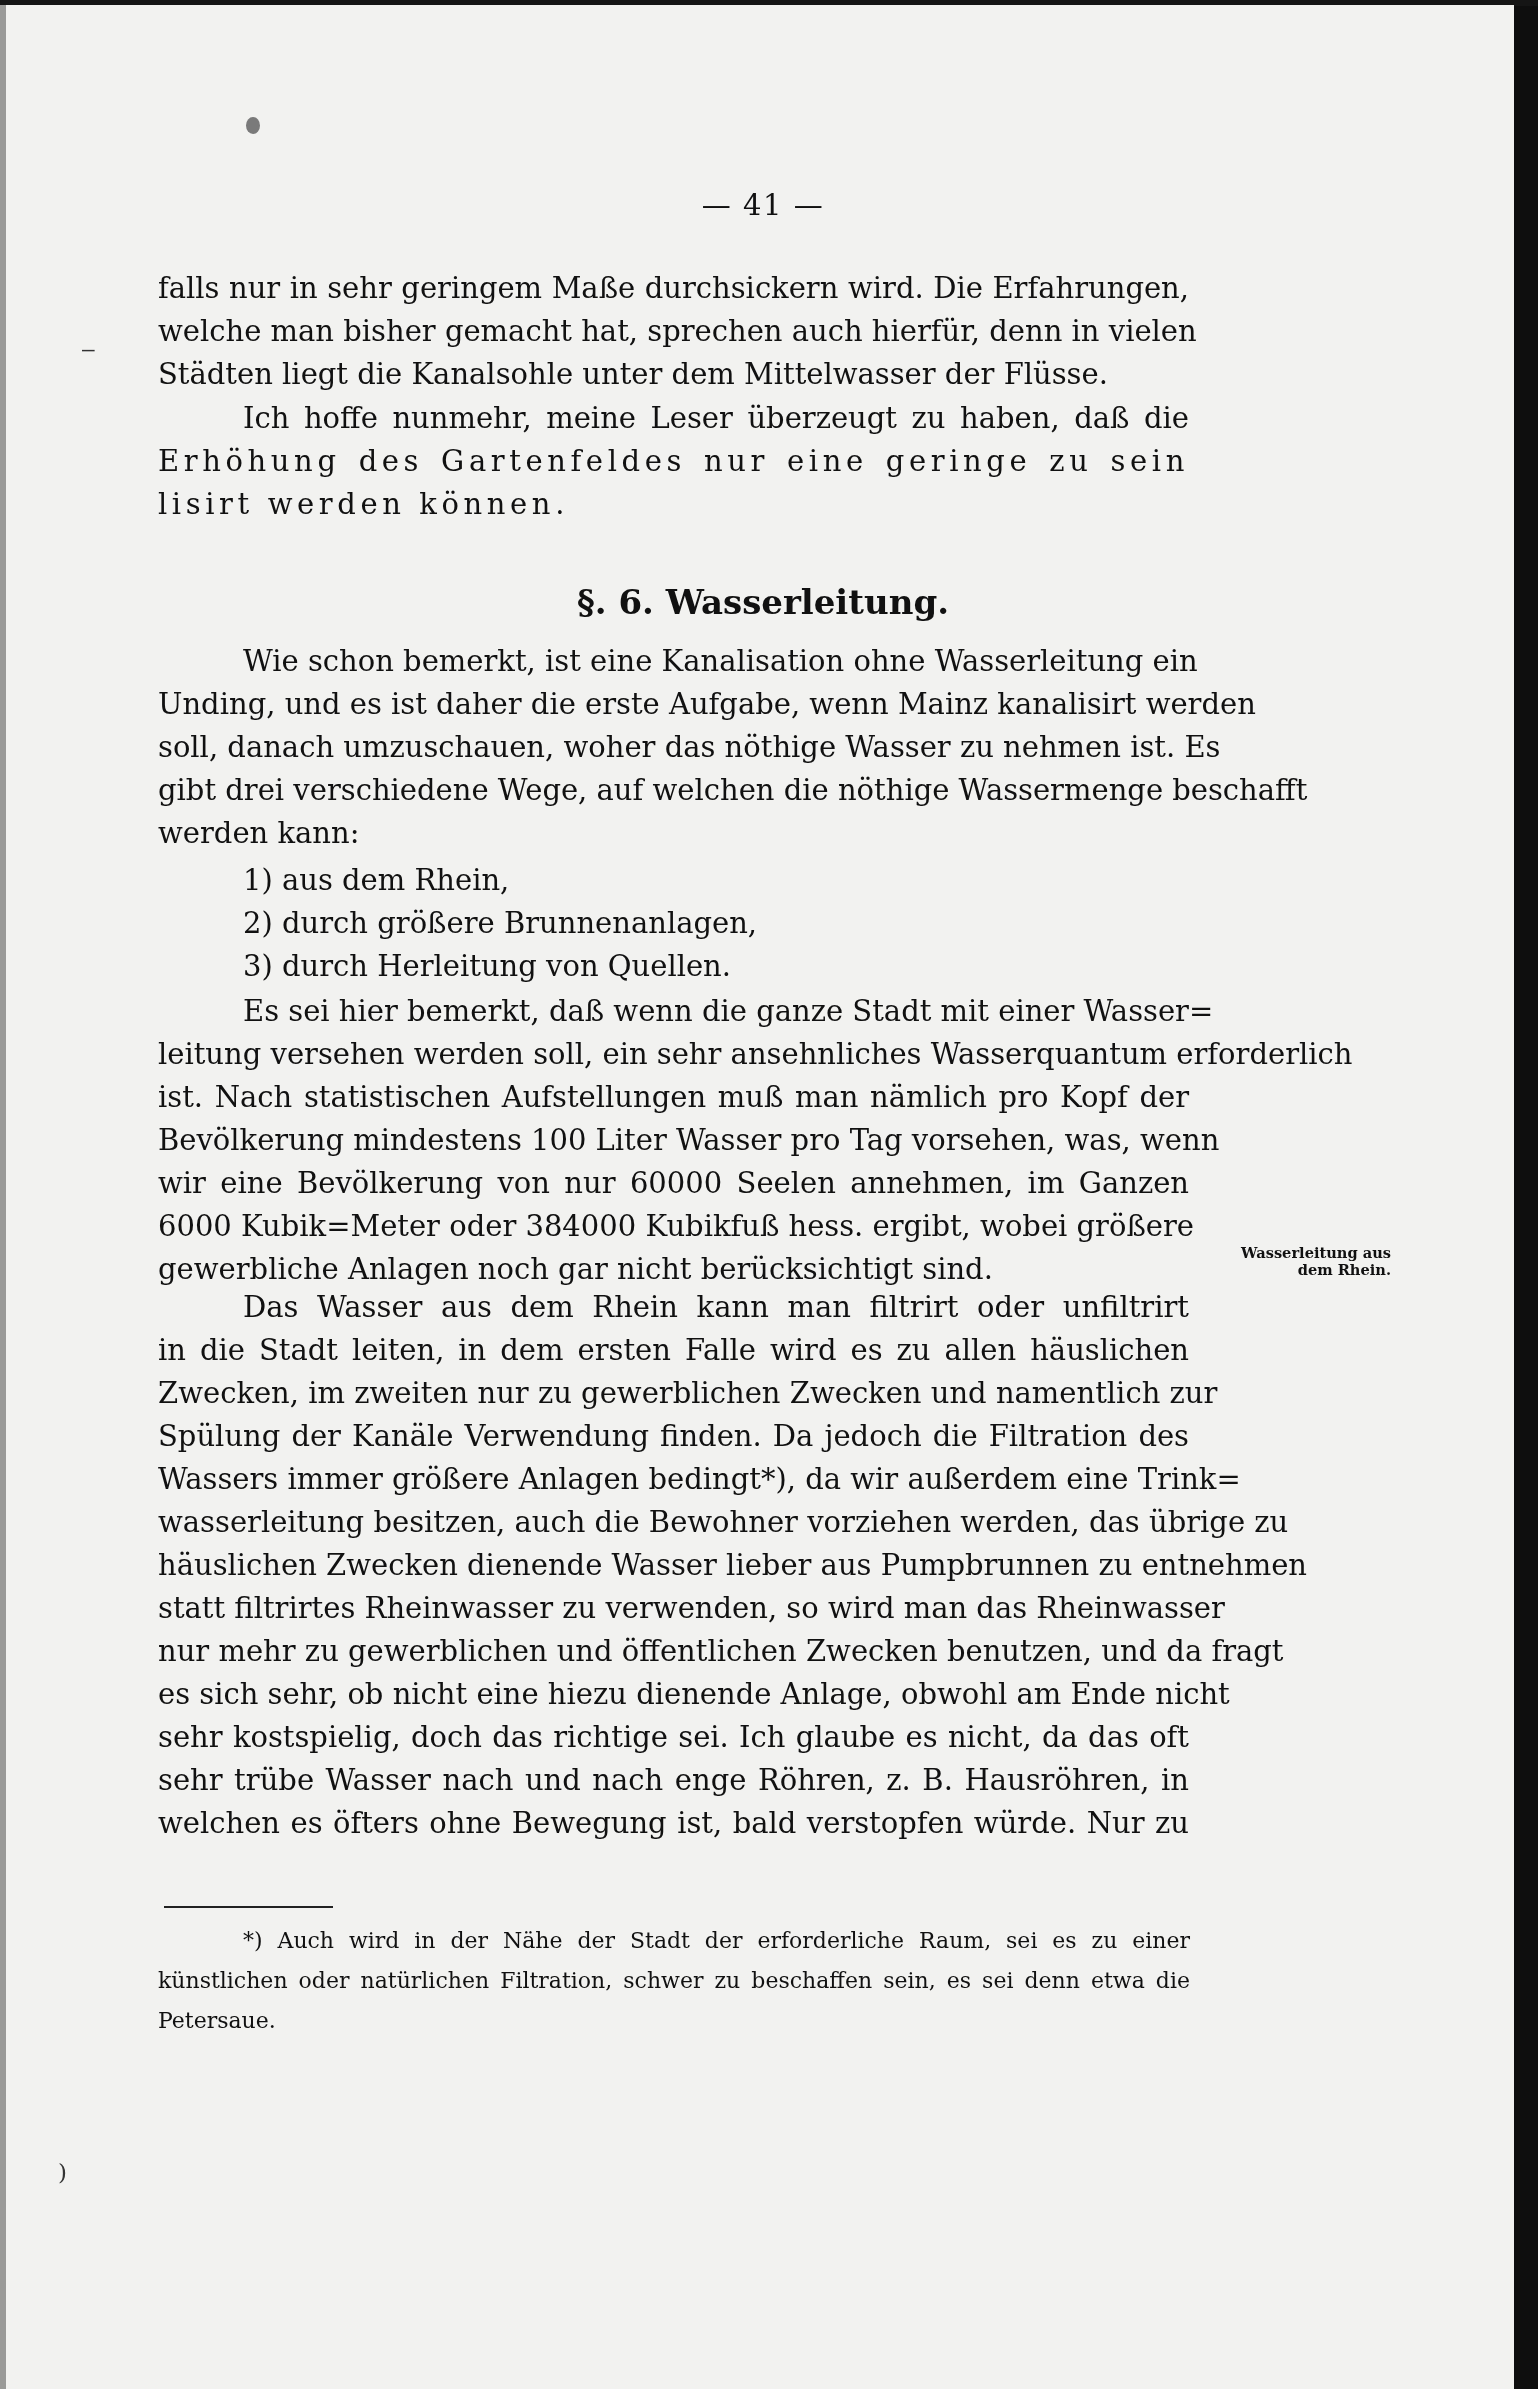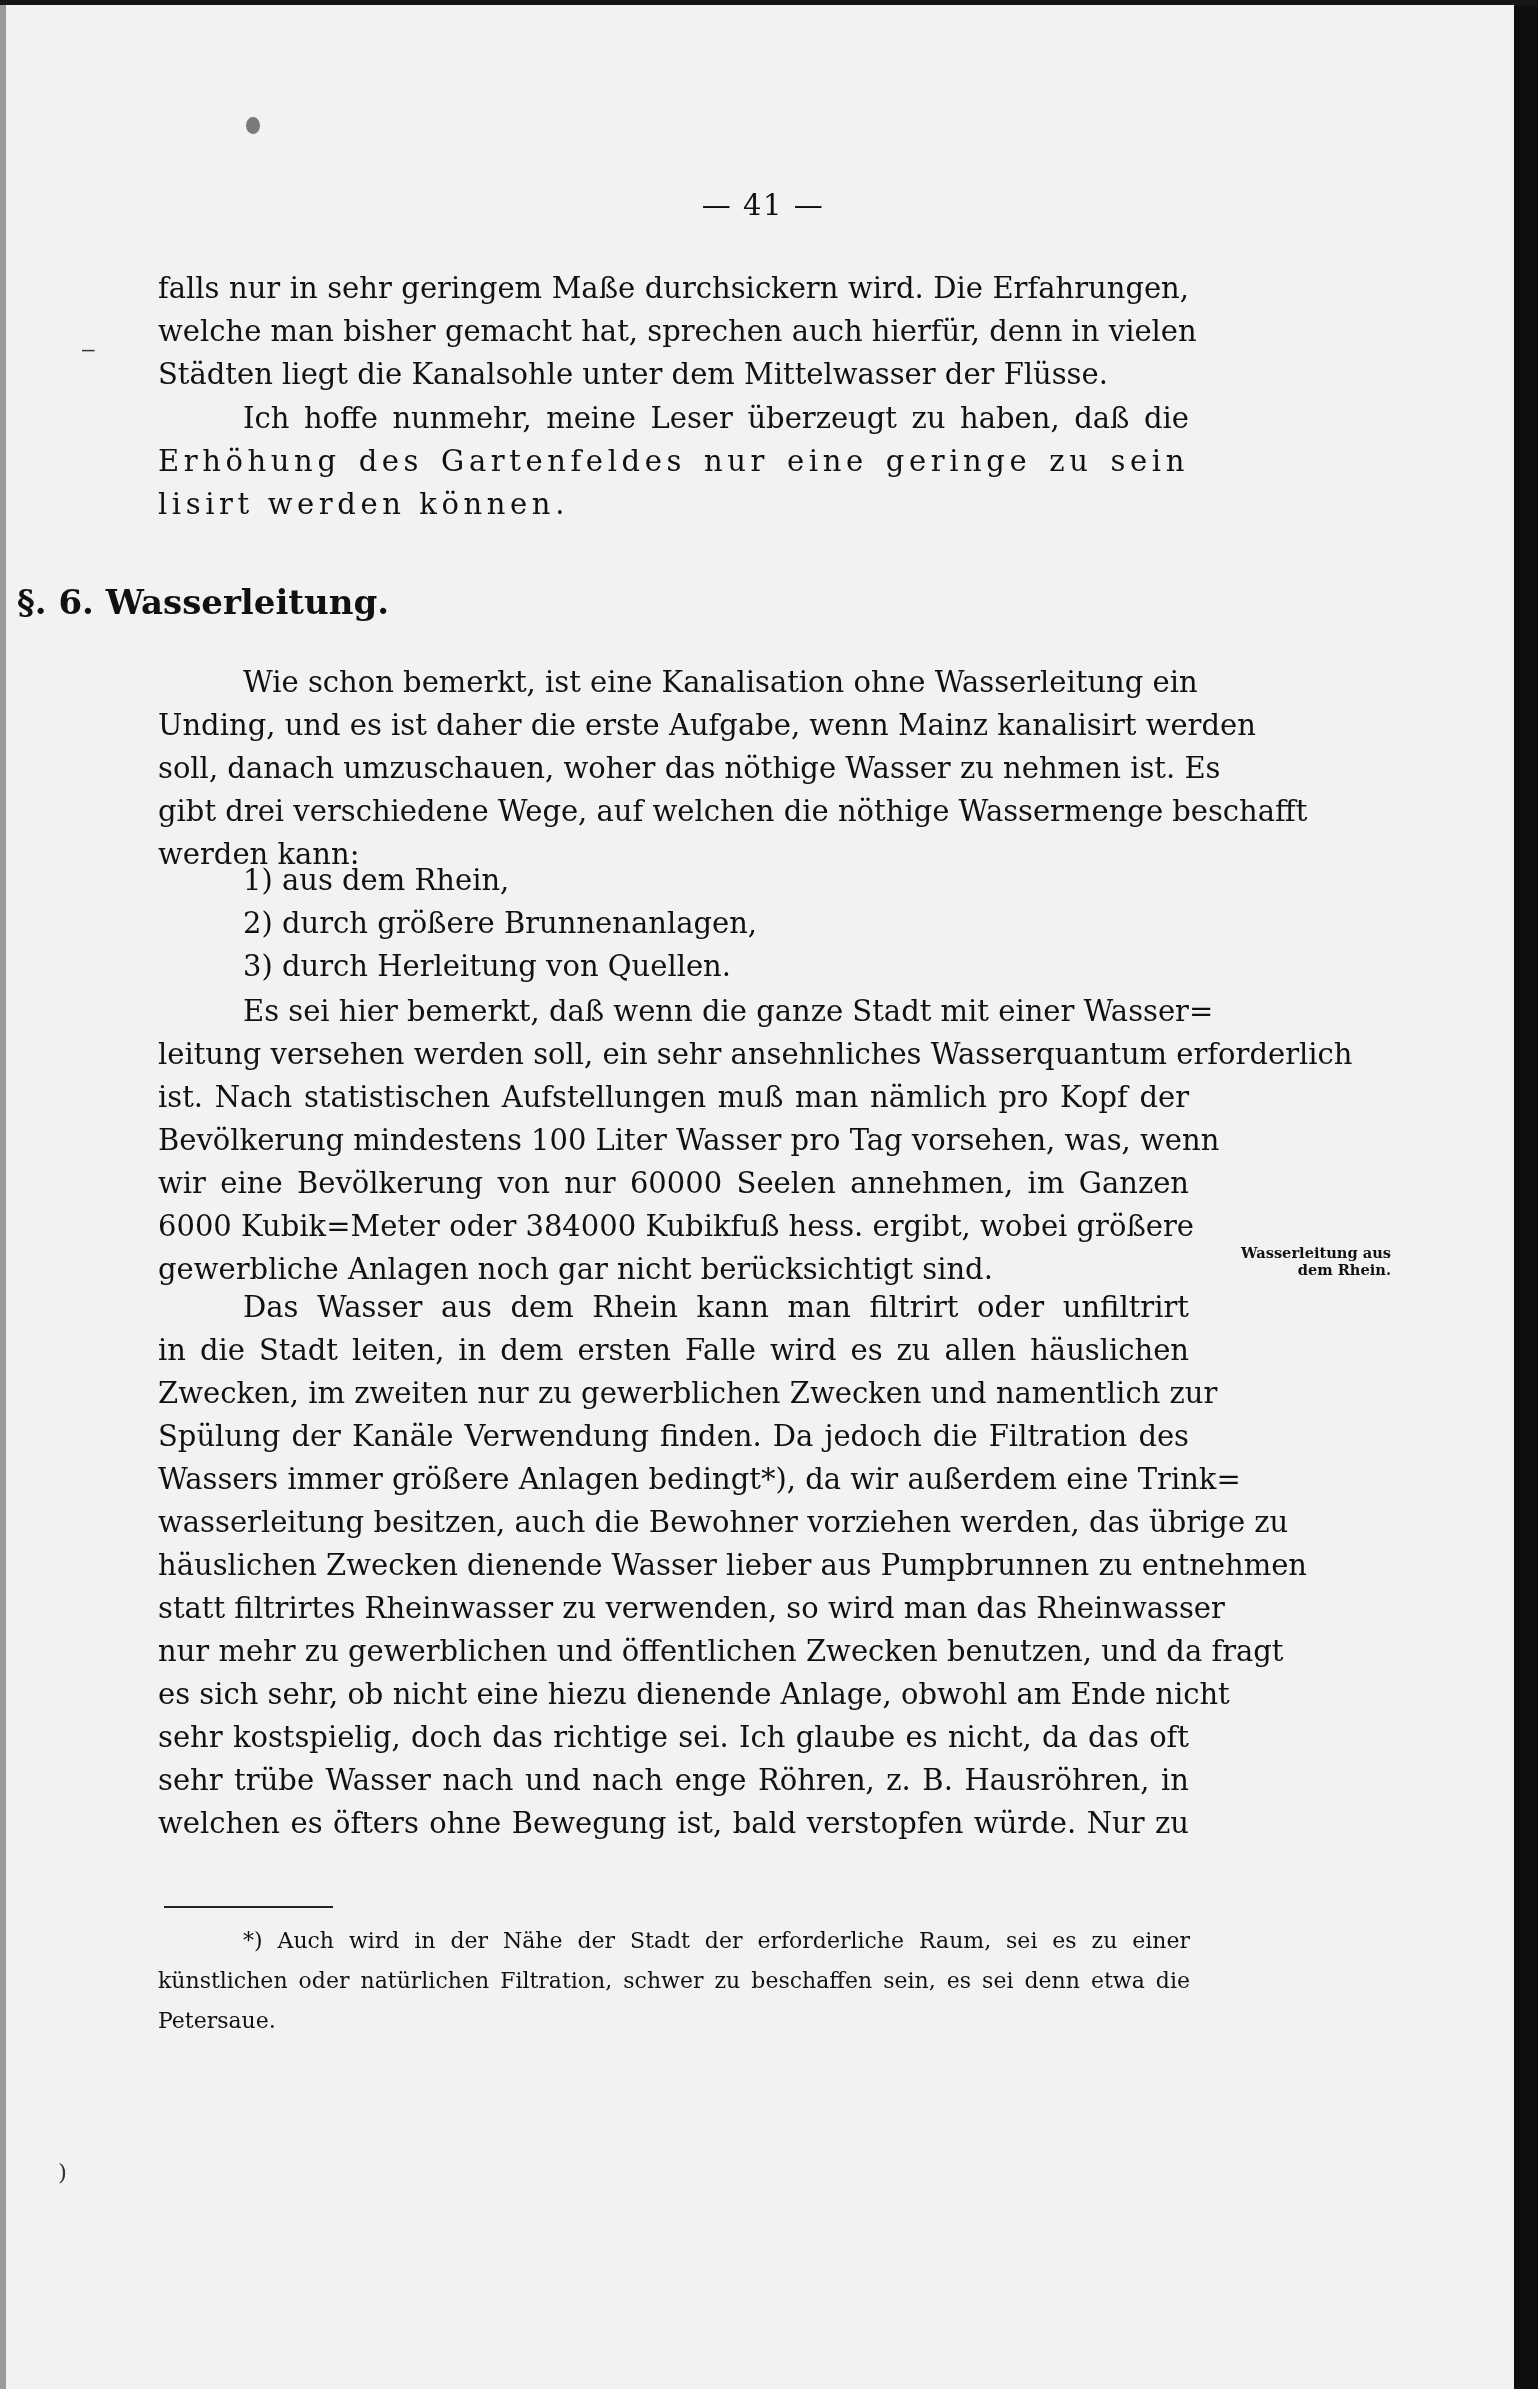--- a/index.html
+++ b/index.html
@@ -23,22 +23,22 @@
   }
   .text-block {
     position: absolute; left: 152px; width: 1031px;
     font-size: 29px; line-height: 43px; text-align: justify;
   }
   .line { display:block; text-align: justify; text-align-last: justify; white-space: nowrap; height: 43px; }
   .line.last { text-align-last: left; }
   .indent { padding-left: 85px; }
   .spaced { letter-spacing: 4.6px; }
   .heading {
-    position: absolute; top: 577px; left: 0; width: 1514px; text-align: left;
-    font-size: 34px; font-weight: bold; margin-left: 11px;
+    position: absolute; top: 577px; left: 0; width: 1514px; text-align: center;
+    font-size: 34px; font-weight: bold;
   }
   .list { position:absolute; left: 237px; font-size: 29px; line-height: 43px; }
   .margin-note {
     position: absolute; left: 1177px; top: 1239px; width: 208px; text-align: right;
     font-size: 14.6px; line-height: 17px; font-weight: bold;
   }
   .footnote-rule { position:absolute; left: 158px; top: 1901px; width: 169px; height: 2.3px; background:#222; }
   .footnote {
     position: absolute; left: 152px; top: 1916px; width: 1032px;
     font-size: 22px; line-height: 40px;
@@ -64,21 +64,21 @@
   </div>
 
   <div class="text-block" style="top:392px;">
     <span class="line indent">Ich hoffe nunmehr, meine Leser überzeugt zu haben, daß die</span>
     <span class="line spaced">Erhöhung des Gartenfeldes nur eine geringe zu sein</span>
     <span class="line last spaced">lisirt werden können.</span>
   </div>
 
   <div class="heading">§. 6. Wasserleitung.</div>
 
-  <div class="text-block" style="top:635px;margin-top:21px;">
+  <div class="text-block" style="top:635px;">
     <span class="line indent">Wie schon bemerkt, ist eine Kanalisation ohne Wasserleitung ein</span>
     <span class="line">Unding, und es ist daher die erste Aufgabe, wenn Mainz kanalisirt werden</span>
     <span class="line">soll, danach umzuschauen, woher das nöthige Wasser zu nehmen ist. Es</span>
     <span class="line">gibt drei verschiedene Wege, auf welchen die nöthige Wassermenge beschafft</span>
     <span class="line last">werden kann:</span>
   </div>
 
   <div class="list" style="top:854px;">
     <div>1) aus dem Rhein,</div>
     <div>2) durch größere Brunnenanlagen,</div>

